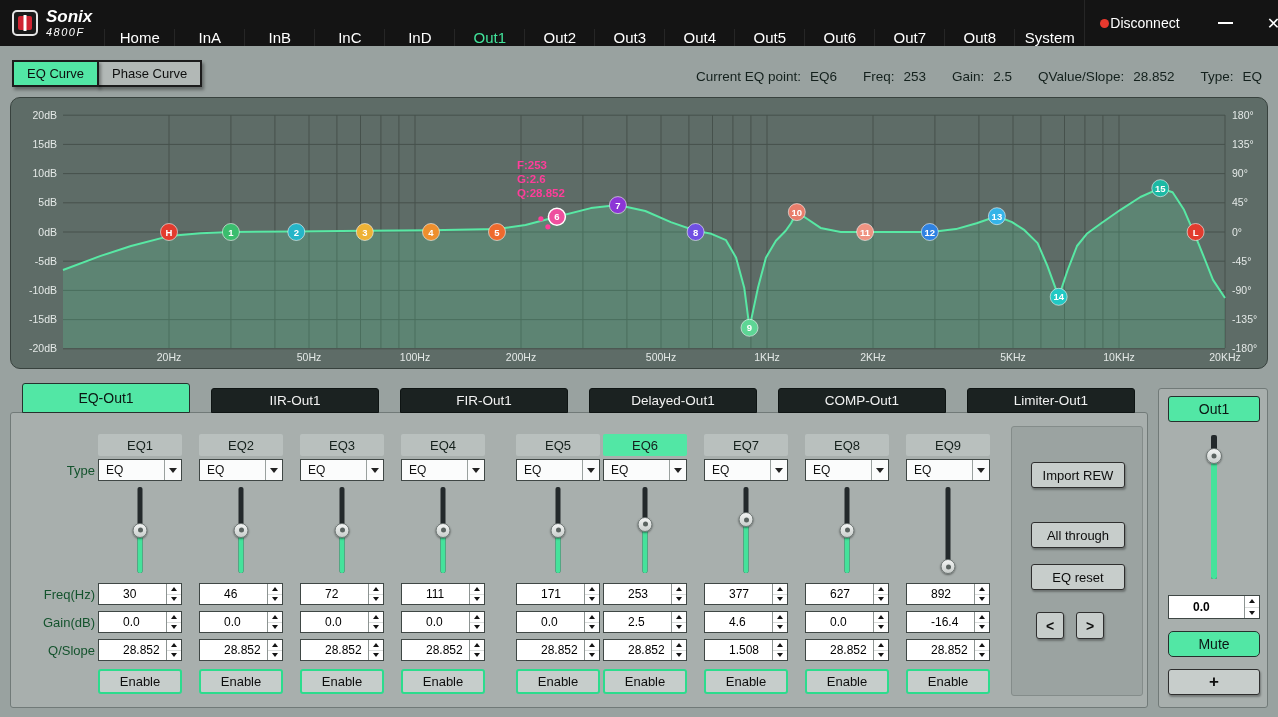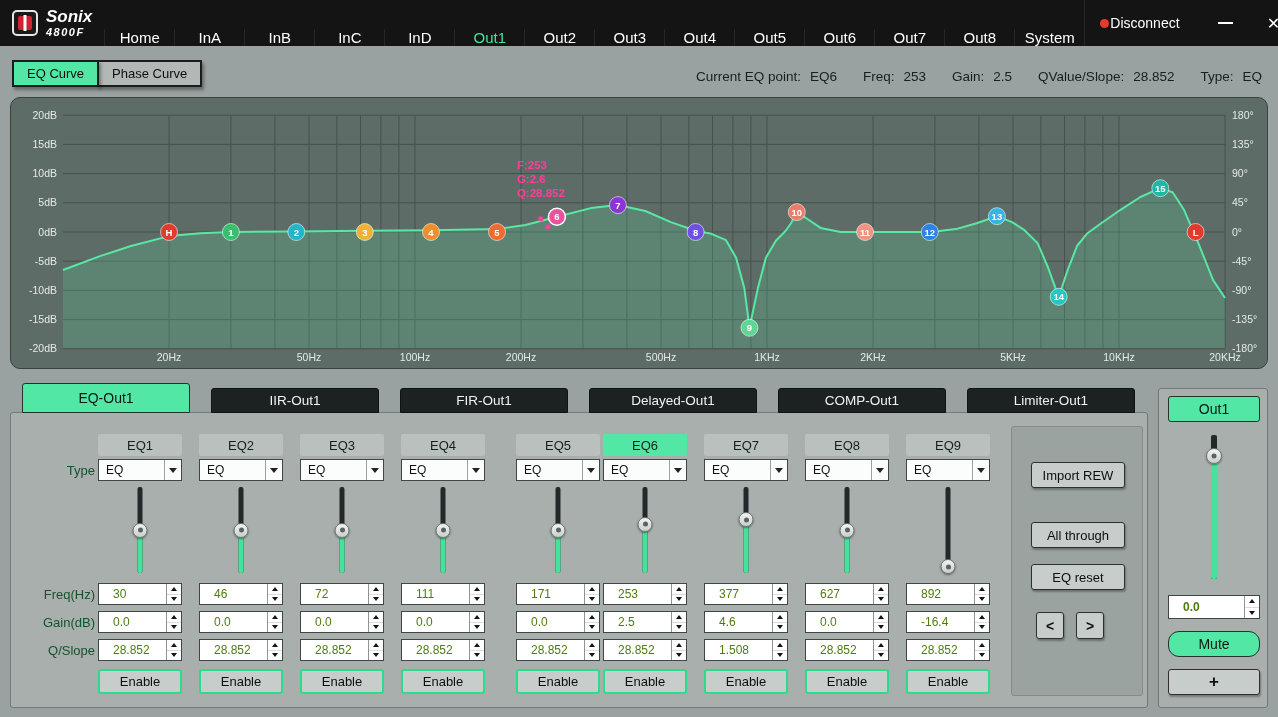--- a/index.html
+++ b/index.html
@@ -6,21 +6,21 @@
   html, body { width: 1278px; height: 717px; }
   body { position: relative; background: #99a2a0; font-family: "Liberation Sans", sans-serif; overflow: hidden; }
 
   
   .topbar { position: absolute; left: 0; top: 0; width: 1278px; height: 46px; background: #141414; display: flex; align-items: stretch; color: #fff; }
   .logo { display: flex; align-items: center; gap: 8px; padding: 0 12px; }
   .logo-mark { width: 26px; height: 26px; border: 2px solid #e6e6e6; border-radius: 5px; position: relative; background: #1a1a1a; flex: 0 0 auto; }
   .logo-mark::before { content: ""; position: absolute; left: 4px; top: 4px; right: 4px; bottom: 4px; background: #cf2331; border-radius: 2px; }
   .logo-mark::after { content: ""; position: absolute; left: 50%; top: 3px; bottom: 3px; width: 3px; background: #fff; transform: translateX(-50%); }
   .logo-text .brand { font-size: 17px; font-weight: bold; font-style: italic; line-height: 1; }
-  .logo-text .model { font-size: 11px; letter-spacing: 1.5px; font-style: italic; line-height: 1; margin-top: 2px; font-weight: bold; }
+  .logo-text .model { font-size: 11px; letter-spacing: 1.5px; font-style: italic; line-height: 1; margin-top: 2px; }
   .nav { display: flex; align-items: flex-end; }
   .nav-item { width: 70px; display: flex; align-items: center; justify-content: center; font-size: 15px; border-left: 1px solid #262626; cursor: default; }
   .nav-item.active { color: #42e39b; }
   .disconnect { display: flex; align-items: center; gap: 1px; border-left: 1px solid #262626; padding: 0 15px; font-size: 14px; cursor: default; }
   .dot { width: 9px; height: 9px; border-radius: 50%; background: #e8392e; }
   .win { margin-left: auto; display: flex; align-items: center; gap: 30px; padding: 0 22px; }
   .win-btn { cursor: default; display: flex; align-items: center; justify-content: center; width: 18px; height: 18px; }
   .min-bar { width: 15px; height: 2px; background: #fff; }
   .close-x { font-size: 16px; color: #fff; }
 
@@ -68,21 +68,21 @@
   .tri-d { border-left: 3px solid transparent; border-right: 3px solid transparent; border-top: 4px solid #141414; }
 
   .fader { position: absolute; top: 72px; left: 0; width: 84px; height: 90px; }
   .f-track { position: absolute; left: 50%; transform: translateX(-50%); top: 2px; bottom: 2px; width: 5px; background: #23292b; border-radius: 2px; }
   .f-fill { position: absolute; left: 50%; transform: translateX(-50%); width: 5px; bottom: 2px; background: #45e29b; border-radius: 2px; }
   .f-thumb { position: absolute; left: 50%; transform: translateX(-50%); width: 15px; height: 15px; border-radius: 50%; background: linear-gradient(#f2f4f3,#c9cecc); border: 1px solid #6e7674; box-shadow: 0 1px 2px rgba(0,0,0,.45); cursor: pointer; }
   .f-thumb::after { content: ""; position: absolute; left: 50%; top: 50%; width: 5px; height: 5px; border-radius: 50%; background: #5a6360; transform: translate(-50%,-50%); }
 
   .spin { position: absolute; left: 0; width: 84px; height: 22px; background: #ffffff; border: 1px solid #3f4745; display: flex; }
   .spin.freq { top: 170px; } .spin.gain { top: 198px; } .spin.q { top: 226px; }
-  .sp-val { flex: 1; font-size: 12px; color: #4d7c0f; display: flex; align-items: center; padding-left: 14px; }
+  .sp-val { flex: 1; font-size: 12px; color: #000000; display: flex; align-items: center; padding-left: 24px; }
   .sp-btns { width: 15px; border-left: 1px solid #8d9492; display: flex; flex-direction: column; }
   .sp-b { flex: 1; display: flex; align-items: center; justify-content: center; cursor: pointer; }
   .sp-b + .sp-b { border-top: 1px solid #d9dcdb; }
 
   .enable-btn { position: absolute; left: 0; top: 256px; width: 84px; height: 25px; background: #c6cdcb; border: 2px solid #2cdc8d; border-radius: 3px; font-size: 13px; font-family: inherit; color: #0e0e0e; cursor: pointer; }
 
   .side-zone { position: absolute; left: 1000px; top: 13px; width: 132px; height: 270px; background: #9ba3a1; border: 1px solid #848c8a; border-radius: 3px; }
   .tool-btn { position: absolute; left: 19px; width: 94px; height: 26px; background: #c7cdcb; border: 1px solid #2e2e2e; border-radius: 3px; font-size: 13px; font-family: inherit; color: #0d0d0d; box-shadow: 1px 2px 2px rgba(0,0,0,.3); cursor: pointer; }
   .tb-import { top: 35px; }
   .tb-all { top: 95px; }
@@ -93,21 +93,21 @@
 
   
   .out-panel { position: absolute; left: 1158px; top: 388px; width: 110px; height: 320px; background: #a8afad; border: 1px solid #717a78; border-radius: 3px; }
   .out-title { position: absolute; left: 9px; top: 7px; width: 92px; height: 26px; background: #52e7a5; border: 1px solid #26302d; border-radius: 3px; display: flex; align-items: center; justify-content: center; font-size: 14px; color: #0b1613; }
   .out-fader { position: absolute; left: 0; top: 42px; width: 110px; height: 152px; }
   .out-fader .f-track { width: 6px; top: 4px; bottom: 4px; }
   .out-fader .f-fill { width: 6px; bottom: 4px; }
   .out-fader .f-thumb { width: 16px; height: 16px; }
   .out-spin { position: absolute; left: 9px; top: 206px; width: 92px; height: 24px; }
   .out-spin .sp-val { font-weight: bold; }
-  .mute-btn { position: absolute; left: 9px; top: 242px; width: 92px; height: 26px; background: #52e7a5; border: 1px solid #26302d; border-radius: 11px; font-size: 14px; font-family: inherit; color: #0b1613; cursor: pointer; }
+  .mute-btn { position: absolute; left: 9px; top: 242px; width: 92px; height: 26px; background: #52e7a5; border: 1px solid #26302d; border-radius: 5px; font-size: 14px; font-family: inherit; color: #0b1613; cursor: pointer; }
   .plus-btn { position: absolute; left: 9px; top: 280px; width: 92px; height: 26px; background: #c7cdcb; border: 1px solid #2e2e2e; border-radius: 3px; font-size: 17px; font-weight: bold; font-family: inherit; color: #0d0d0d; box-shadow: 1px 2px 2px rgba(0,0,0,.3); cursor: pointer; }
 </style>
 </head>
 <body>
 
 <div class="topbar">
   <div class="logo">
     <div class="logo-mark"></div>
     <div class="logo-text">
       <div class="brand">Sonix</div>

